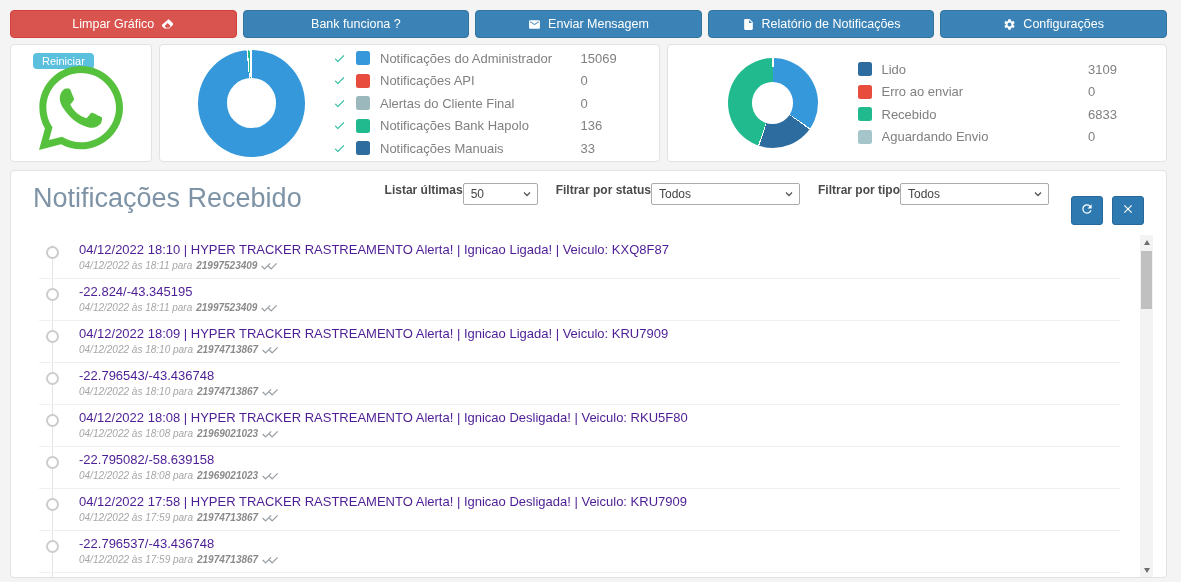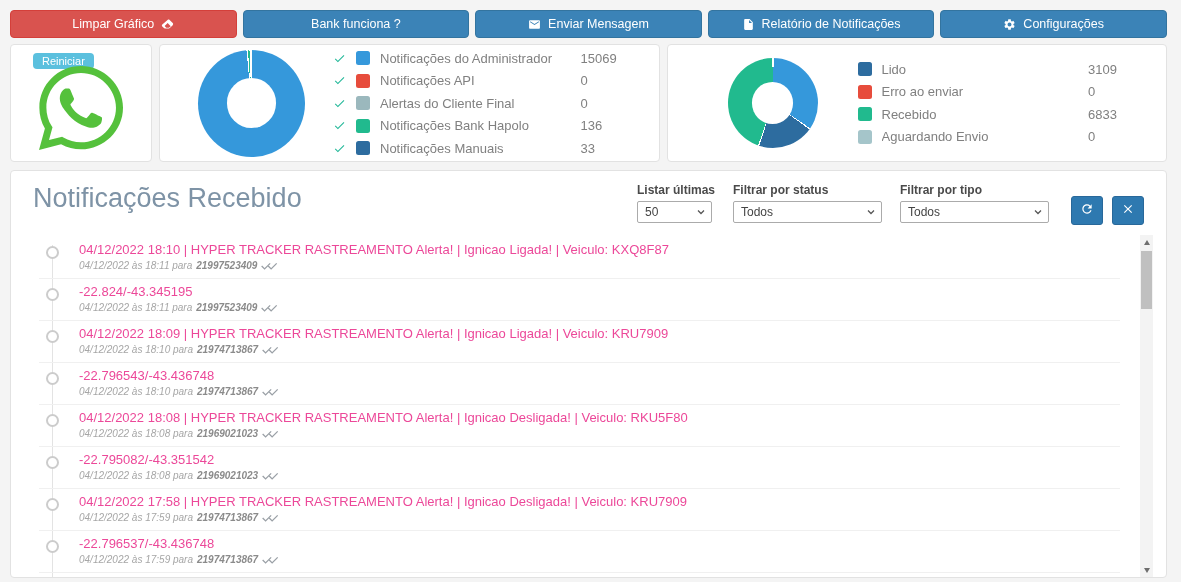--- a/index.html
+++ b/index.html
@@ -38,39 +38,39 @@
   .legend-swatch{width:14px;height:14px;border-radius:2.5px;margin-right:10px;flex:none;}
   .legend-label{flex:1;white-space:nowrap;overflow:hidden;}
   .legend-value{width:58px;text-align:left;}
 
   
   .recent-panel{background:#fff;border:1px solid #e2e2e2;border-radius:4px;height:408px;
                 position:relative;overflow:hidden;box-sizing:border-box;}
   .recent-header{display:flex;align-items:flex-start;padding:12px 22px 0 22px;}
   .recent-title{font-size:27px;color:#7e93a6;font-weight:400;flex:1;}
   .filters{display:flex;gap:18px;align-items:flex-start;}
-  .filter-group{display:flex;flex-direction:column;}
+  .filter-group{display:flex;flex-direction:row;}
   .filter-label{font-size:12px;font-weight:700;color:#4a4a4a;margin-bottom:4px;}
   .fselect{height:20px;border:1px solid #ababab;border-radius:2px;background:#fff;display:flex;
            align-items:center;justify-content:space-between;padding:0 4px 0 7px;font-size:12px;color:#444;cursor:pointer;}
   .filter-group:nth-child(1) .fselect{width:62px;}
   .filter-group:nth-child(2) .fselect{width:136px;}
   .filter-group:nth-child(3) .fselect{width:136px;}
   .chev{width:12px;height:12px;color:#555;display:inline-flex;}
   .chev svg{width:12px;height:12px;}
   .header-actions{display:flex;gap:9px;margin-left:22px;margin-top:13px;}
   .sq-btn{width:30px;height:27px;background:#2e79b0;border:1px solid #28689a;border-radius:3px;
           color:#fff;display:flex;align-items:center;justify-content:center;cursor:pointer;}
   .sq-btn svg{width:14px;height:14px;}
 
   .list{position:absolute;top:62px;left:0;right:0;bottom:0;padding-top:4px;}
   .timeline{position:absolute;left:41px;top:12px;bottom:0;width:1px;background:#e3e3e3;}
   .nitem{position:relative;margin:0 46px 0 28px;padding:5px 0 6px 40px;border-bottom:1px solid #f0f0f0;cursor:pointer;}
   .nitem .dot{position:absolute;left:7px;top:9px;width:9px;height:9px;border:2px solid #ccc;border-radius:50%;background:#fff;}
-  .ntitle{font-size:13px;line-height:15px;color:#ec4899;white-space:nowrap;overflow:hidden;}
+  .ntitle{font-size:13px;line-height:15px;color:#4c1d95;white-space:nowrap;overflow:hidden;}
   .nmeta{font-size:10px;line-height:13px;color:#a6a6a6;font-style:italic;margin-top:2px;display:flex;align-items:center;gap:4px;}
   .nmeta b{color:#8b8b8b;}
   .dblcheck{color:#9aa0a6;display:inline-flex;}
   .dblcheck svg{width:17px;height:10px;}
 
   
   .sbar{position:absolute;right:13px;top:2px;bottom:0;width:13px;background:#f3f3f3;}
   .arr{position:absolute;left:0;width:13px;height:14px;display:flex;align-items:center;justify-content:center;cursor:pointer;}
   .arr-up{top:0;}
   .arr-down{bottom:0;}
@@ -338,21 +338,21 @@
       <span class="dblcheck">
                 <svg viewBox="0 0 26 14">
                   <path fill="none" stroke="currentColor" stroke-width="2" d="m1 7 4.5 4.5L14 3"></path>
                   <path fill="none" stroke="currentColor" stroke-width="2" d="m11 7 4.5 4.5L24 3"></path>
                 </svg>
               </span>
     </div>
   </div>
           <div class="nitem">
     <span class="dot"></span>
-    <div class="ntitle">-22.795082/-43.351542</div>
+    <div class="ntitle">-22.795082/-58.639158</div>
     <div class="nmeta">
       <em>04/12/2022 às 18:08 para</em>
       <b>21969021023</b>
       <span class="dblcheck">
                 <svg viewBox="0 0 26 14">
                   <path fill="none" stroke="currentColor" stroke-width="2" d="m1 7 4.5 4.5L14 3"></path>
                   <path fill="none" stroke="currentColor" stroke-width="2" d="m11 7 4.5 4.5L24 3"></path>
                 </svg>
               </span>
     </div>

